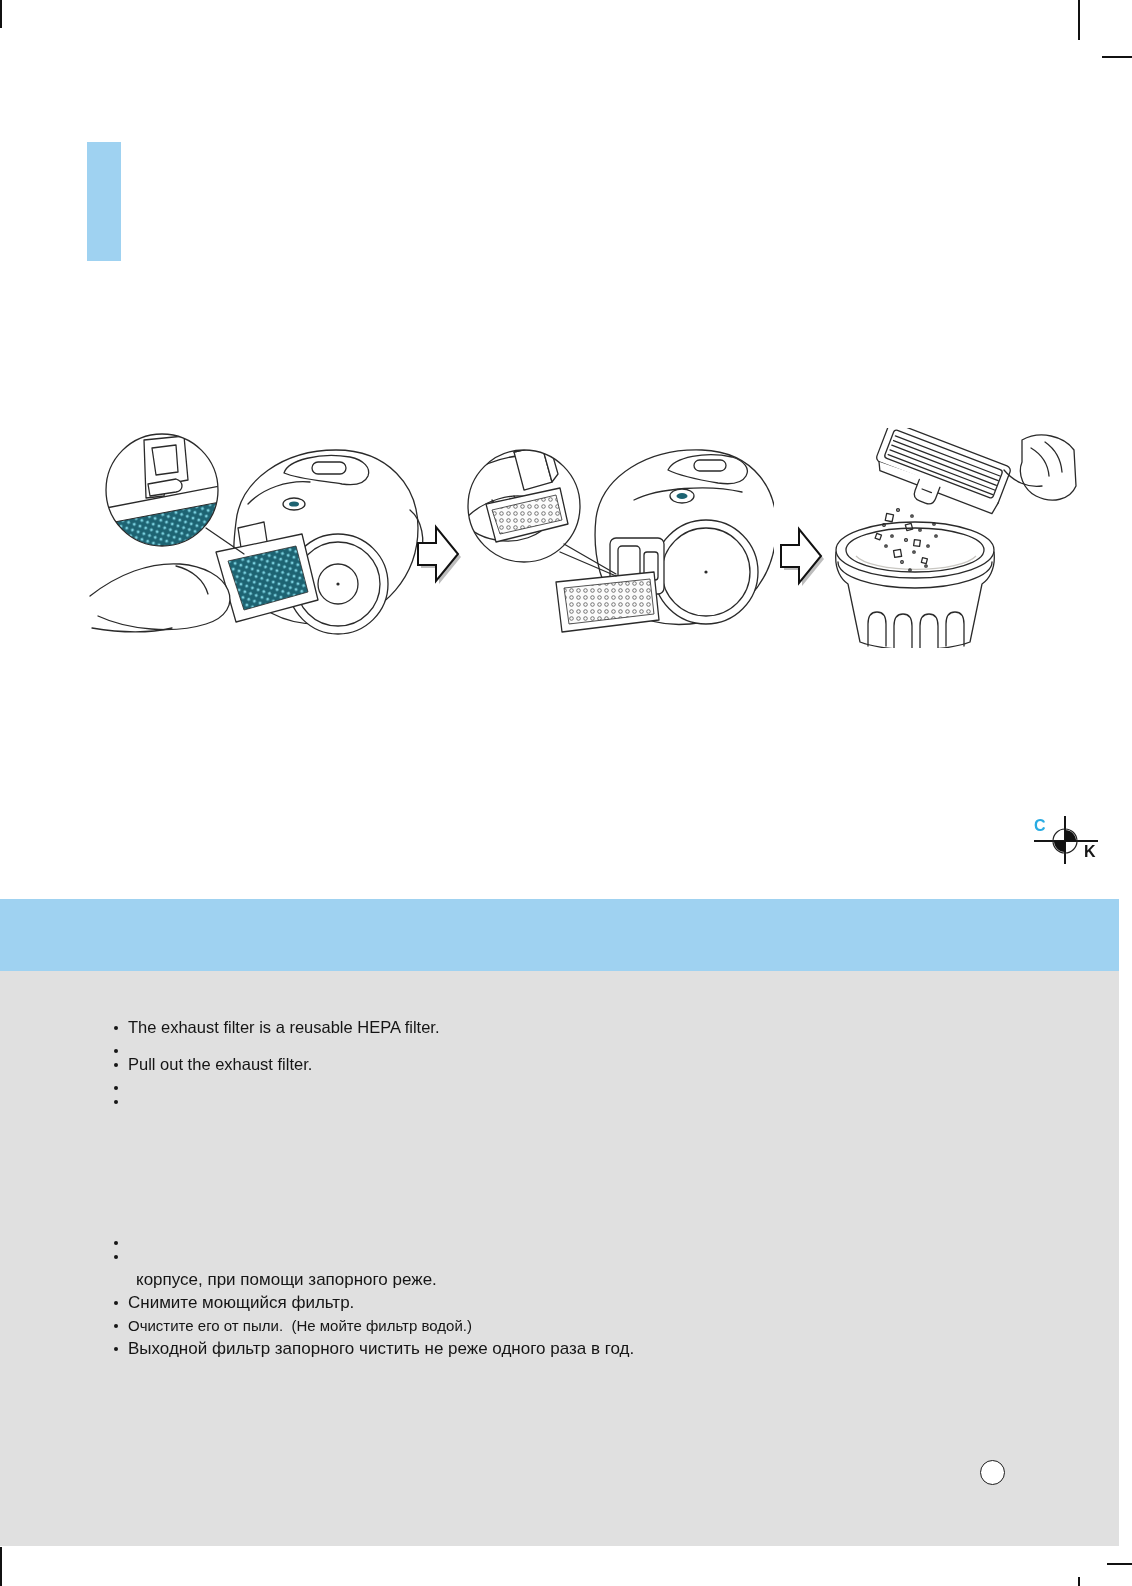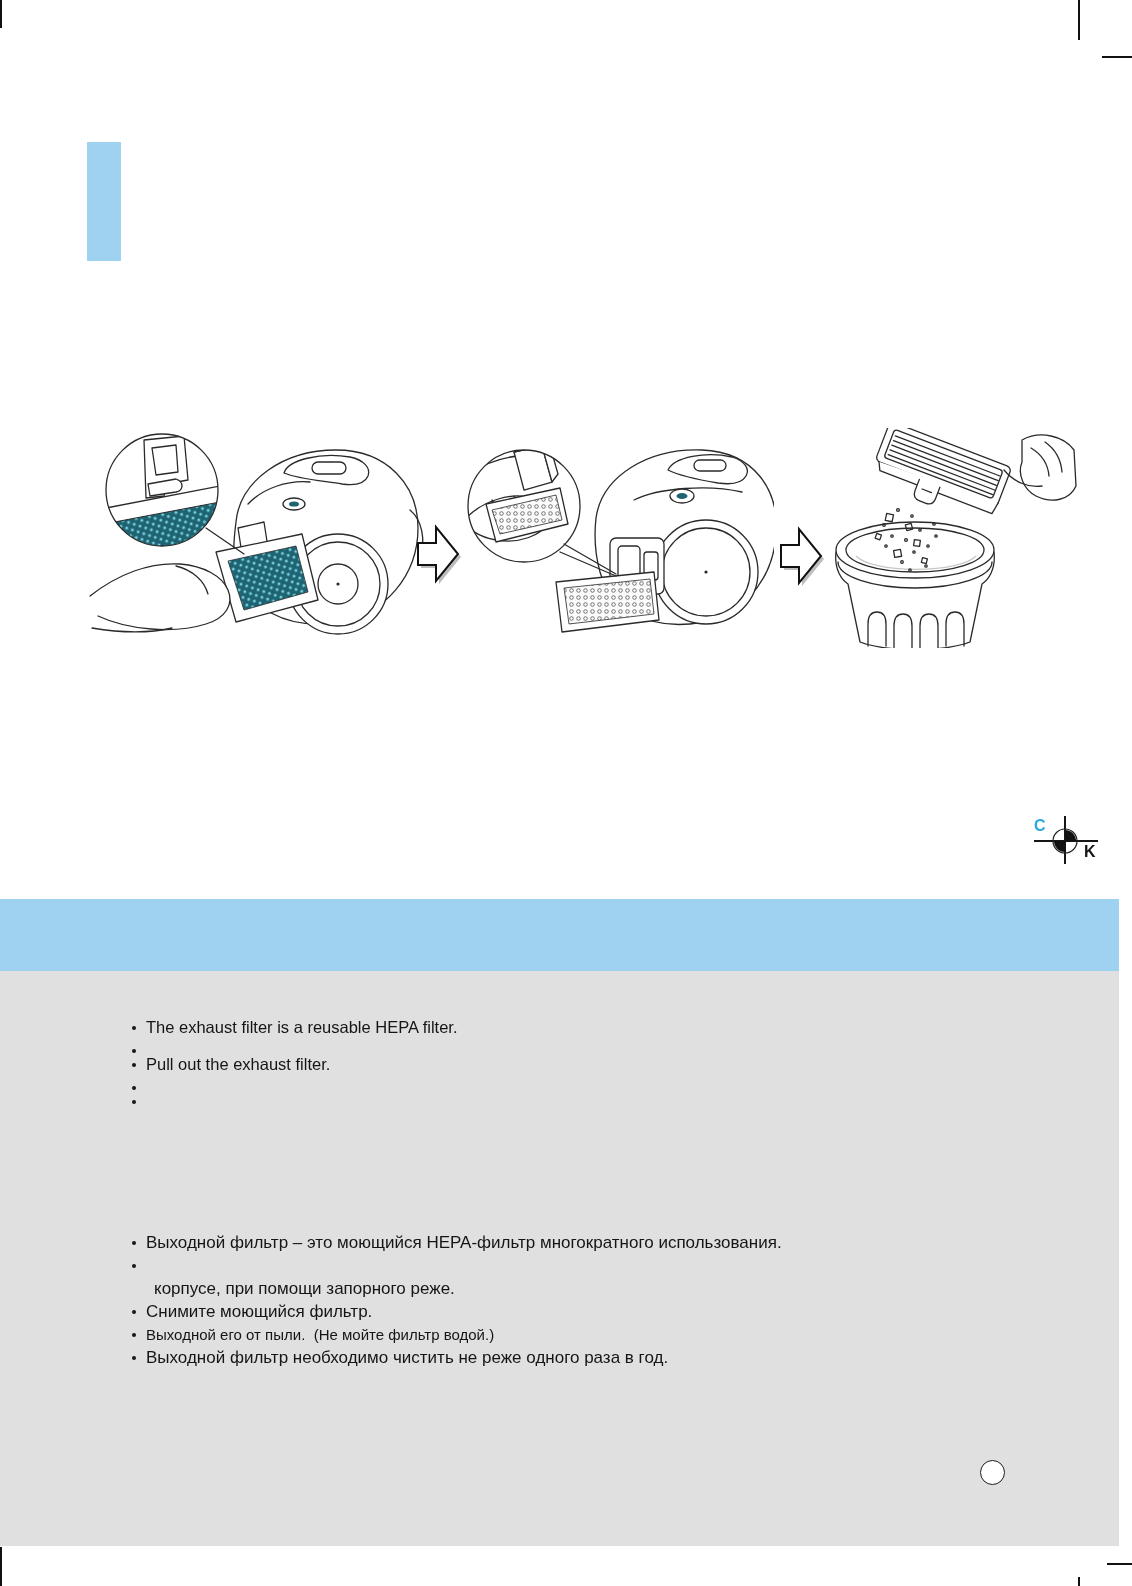--- a/index.html
+++ b/index.html
@@ -9,21 +9,21 @@
   }
   .crop{background:#111;position:absolute;}
   .color-tab{position:absolute;left:87px;top:142px;width:34px;height:119px;background:var(--accent_blue,#9fd2f1);}
   .band-blue{position:absolute;left:0;top:899px;width:1119px;height:72px;background:var(--accent_blue,#9fd2f1);}
   .band-gray{position:absolute;left:0;top:971px;width:1119px;height:575px;background:var(--panel_gray,#e0e0e0);}
   .illus{position:absolute;}
   .illus svg{display:block;width:100%;height:100%;}
   line,path,circle,ellipse,rect{vector-effect:non-scaling-stroke;}
   .draw{stroke:#2a2a2a;stroke-width:1.3;stroke-linejoin:round;stroke-linecap:round;fill:#fff;}
   .nofill{fill:none;}
-  .list{position:absolute;left:132px;width:880px;}
+  .list{position:absolute;left:114px;width:880px;}
   .list.en{top:1016px;font-size:16.5px;line-height:23px;}
   .list.ru{top:1231px;font-size:17px;line-height:23px;}
   .li{display:flex;align-items:flex-start;}
   .dot{width:4px;height:4px;border-radius:50%;background:#161616;margin:10px 10px 0 0;flex:none;}
   .txt{white-space:pre-wrap;}
   .li.small{font-size:15px;}
   .cont{padding-left:8px;}
   .regmark{position:absolute;left:1028px;top:808px;width:74px;height:60px;}
   .regmark .hl{position:absolute;left:6px;top:32px;width:64px;height:1.5px;background:#161616;}
   .regmark .vl{position:absolute;left:36px;top:8px;width:1.5px;height:48px;background:#161616;}
@@ -254,33 +254,32 @@
   </div>
   <div class="li">
     <span class="dot"></span>
     <span class="txt"></span>
   </div>
 </div>
 
 <div class="list ru">
   <div class="li">
     <span class="dot"></span>
-    <span class="txt">Выходной фильтр – это моющийся HEPA-фильтр многократного использования.</span>
   </div>
   <div class="li">
     <span class="dot"></span>
     <span class="txt"><br><span class="cont">корпусе, при помощи запорного реже.</span></span>
   </div>
   <div class="li">
     <span class="dot"></span>
     <span class="txt">Снимите моющийся фильтр.</span>
   </div>
   <div class="li small">
     <span class="dot"></span>
-    <span class="txt">Выходной его от пыли.  (Не мойте фильтр водой.)</span>
-  </div>
-  <div class="li">
-    <span class="dot"></span>
-    <span class="txt">Выходной фильтр необходимо чистить не реже одного раза в год.</span>
+    <span class="txt">Очистите его от пыли.  (Не мойте фильтр водой.)</span>
+  </div>
+  <div class="li">
+    <span class="dot"></span>
+    <span class="txt">Выходной фильтр запорного чистить не реже одного раза в год.</span>
   </div>
 </div>
 
 <div class="page-circle"></div>
 
 </body></html>

